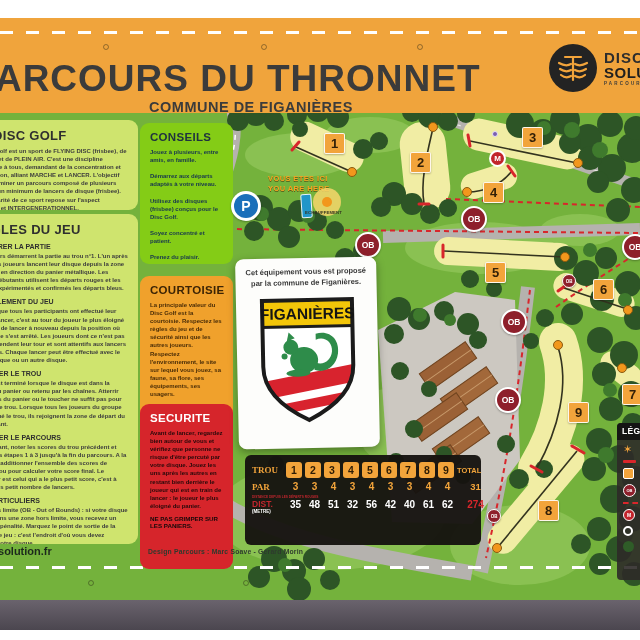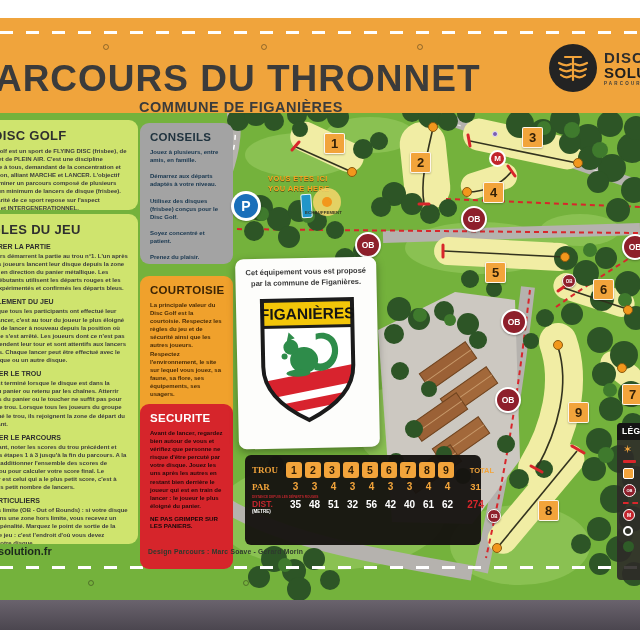--- a/index.html
+++ b/index.html
@@ -9,36 +9,36 @@
   .sign-orange{position:absolute;left:0;top:18px;width:640px;height:95px;background:#f0a43c;}
   .sign-green{position:absolute;left:0;top:113px;width:640px;height:487px;background:#74b23c;}
   .dash-line{position:absolute;left:0;width:640px;height:3px;
     background:repeating-linear-gradient(90deg,#fff 0 13px,rgba(255,255,255,0) 13px 26px);}
   .bolt{position:absolute;width:6px;height:6px;border-radius:50%;border:1px solid rgba(40,40,20,.45);}
   .bottom-band{position:absolute;left:0;top:600px;width:640px;height:30px;
     background:linear-gradient(#6a636d,#4b464f);}
   
   .title{position:absolute;left:-28px;top:58px;white-space:nowrap;font-size:37px;font-weight:800;
     color:#3b3b3b;letter-spacing:1px;}
-  .subtitle{position:absolute;left:6px;top:99px;width:470px;text-align:center;font-size:14.5px;
+  .subtitle{position:absolute;left:16px;top:99px;width:470px;text-align:center;font-size:14.5px;
     font-weight:800;color:#3b3b3b;letter-spacing:.5px;}
   .logo{position:absolute;left:549px;top:44px;display:flex;gap:7px;align-items:center;}
   .logo-circle{width:48px;height:48px;border-radius:50%;background:#232323;flex:0 0 auto;
     display:flex;align-items:center;justify-content:center;}
   .logo-text{line-height:1;}
   .logo-t1{font-size:15px;font-weight:600;color:#2d2d2d;letter-spacing:1px;}
   .logo-t2{font-size:15px;font-weight:900;color:#1f1f1f;letter-spacing:.5px;}
   .logo-t3{font-size:4.5px;font-weight:700;color:#3a3a3a;letter-spacing:2.2px;margin-top:2px;}
   
   .panel{position:absolute;border-radius:9px;padding:8px 10px;overflow:hidden;}
   .p-col1{left:-38px;width:176px;background:#cfe46e;}
   .p-golf{top:120px;height:90px;}
   .p-rules{top:214px;height:330px;}
   .p-col2{left:140px;width:93px;}
-  .p-conseils{top:123px;height:141px;background:#a3a3a3;}
+  .p-conseils{top:123px;height:141px;background:#84cc16;}
   .p-court{top:276px;height:154px;background:#f0a12c;}
   .p-secu{top:404px;height:165px;background:#d6252b;}
   .p-title{font-size:13px;font-weight:800;color:#2f2f2f;margin:0 0 4px 0;letter-spacing:.3px;}
   .p-title2{font-size:11.5px;font-weight:800;margin:0 0 5px 0;letter-spacing:.3px;}
   .t-dark{color:#20333f;} .t-brown{color:#3c2405;} .t-white{color:#fff;}
   .p-body{font-size:6px;font-weight:700;color:#3d3d3d;line-height:1.35;white-space:pre-line;}
   .b-blue{color:#17364f;} .b-brown{color:#4a2d07;} .b-red{color:#26090a;}
   .sec-h{font-size:7px;font-weight:800;color:#2f2f2f;margin:6px 0 2px 0;}
   .warn{font-size:6.2px;font-weight:800;color:#16090a;margin-top:5px;}
   
@@ -68,21 +68,21 @@
   
   .card{position:absolute;left:237px;top:258px;width:141px;height:190px;background:#fdfdfb;border-radius:8px;
     transform:rotate(-1.2deg);box-shadow:0 3px 8px rgba(0,0,0,.35);padding:9px 8px;}
   .card-text{font-size:7.5px;font-weight:800;color:#3a3a3a;text-align:center;line-height:1.45;white-space:pre-line;}
   .card-shield{display:block;margin:7px auto 0 auto;}
   
   .sc{position:absolute;left:245px;top:455px;width:236px;height:90px;background:rgba(22,19,16,.96);
     border-radius:6px;padding:7px 5px 5px 7px;}
   .sc-grid{display:grid;grid-template-columns:34px repeat(9,19px) 37px;align-items:center;row-gap:3px;}
   .sc-lab{color:#f2a43b;font-weight:800;font-size:9px;font-family:Liberation Serif, serif;}
-  .sc-tlab{color:#f2a43b;font-weight:800;font-size:7.5px;text-align:right;}
+  .sc-tlab{color:#f2a43b;font-weight:800;font-size:7.5px;text-align:left;}
   .hcell{width:16px;height:16px;background:#f2a43b;border-radius:3px;display:flex;align-items:center;
     justify-content:center;font-size:10.5px;font-weight:800;color:#2d1c05;}
   .pcell{color:#f2a43b;font-weight:800;font-size:10px;text-align:center;}
   .ptot{color:#f2a43b;font-weight:800;font-size:9.5px;text-align:center;}
   .dcell{color:#fff;font-weight:800;font-size:10px;text-align:center;}
   .dtot{color:#d8262b;font-weight:800;font-size:10px;text-align:center;}
   .sc-note{font-size:3.2px;font-weight:700;color:#c0262e;margin-bottom:1px;white-space:nowrap;}
   .sc-dlab{font-size:8.5px;font-weight:800;color:#c0262e;line-height:1;}
   .sc-dunit{font-size:4.5px;font-weight:700;color:#fff;}
   

